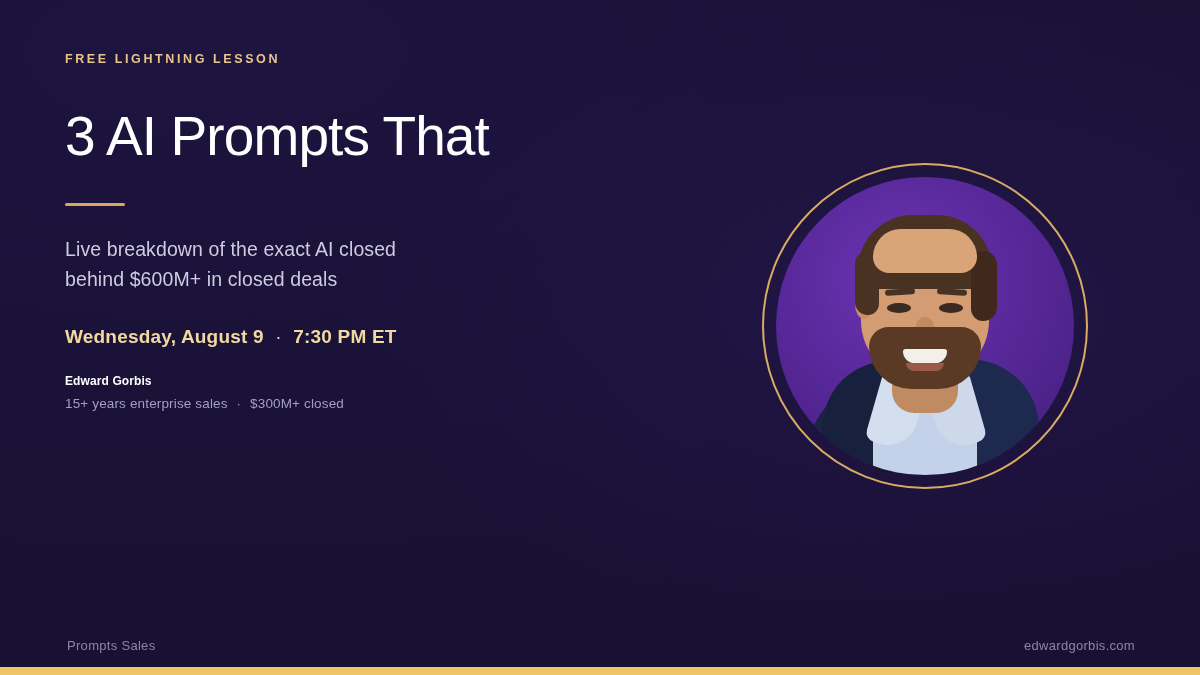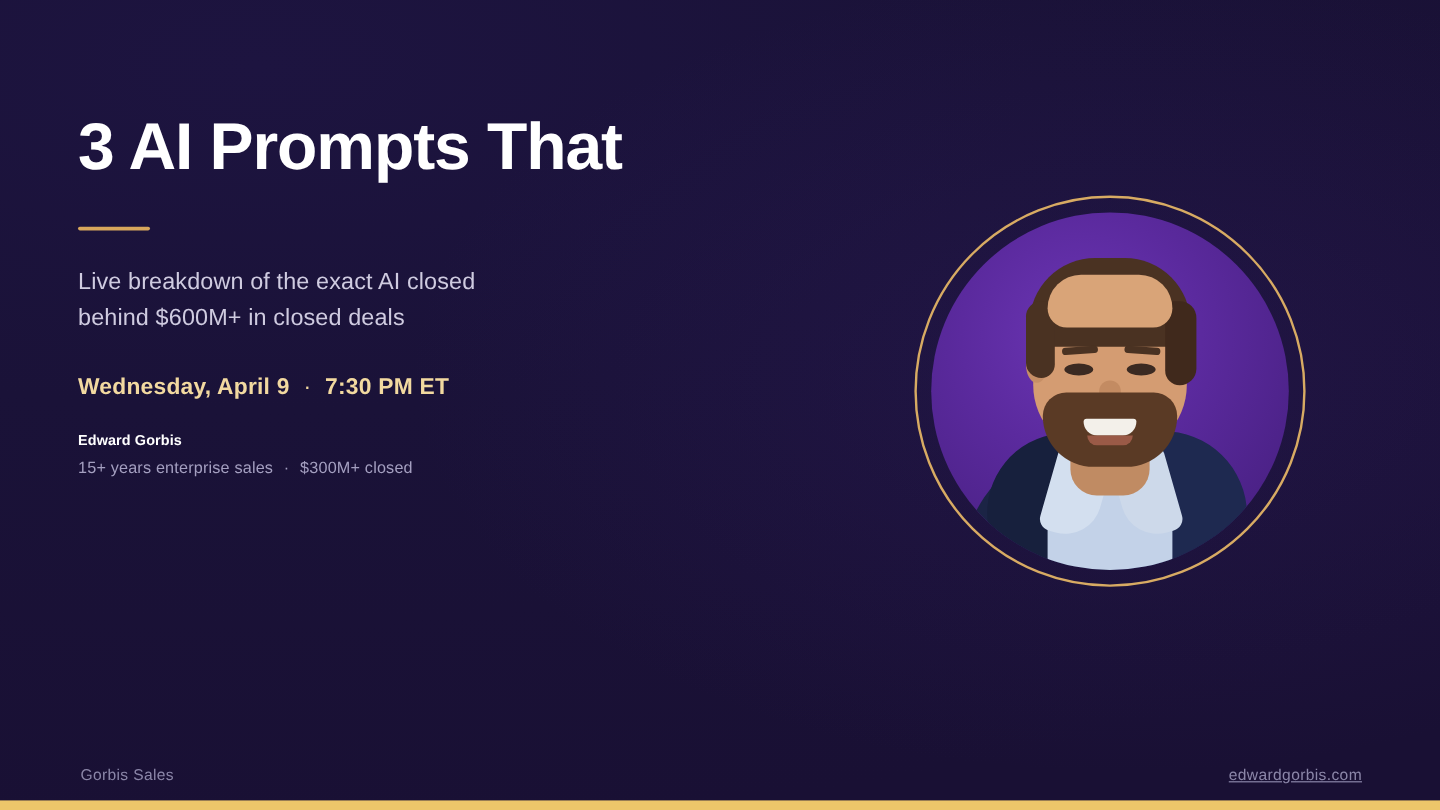--- a/index.html
+++ b/index.html
@@ -39,21 +39,21 @@
     font-weight:bold;
     letter-spacing:2.6px;
     text-transform:uppercase;
     white-space:nowrap;
   }
 
   .headline {
     margin-top:40px;
     color:#ffffff;
     font-size:55px;
-    font-weight:bold;
+    font-weight:normal;
     line-height:1.1;
     letter-spacing:-0.9px;
   }
   .headline .l2 { display:block; }
 
   .rule {
     margin-top:36px;
     width:60px;
     height:3px;
     background:#d8a75c;
@@ -254,51 +254,51 @@
     color:#8b86a8;
     font-size:13px;
     letter-spacing:0.3px;
   }
   .footer-right {
     position:absolute;
     right:65px; top:638px;
     color:#8b86a8;
     font-size:13px;
     letter-spacing:0.3px;
-    text-decoration:underline;
   }
 
   .bottom-bar {
     position:absolute;
     left:0; bottom:0;
     width:1200px; height:8px;
     background:#edc66a;
   }
 </style>
 </head>
 <body>
 
 <div class="slide">
   <div class="vignette"></div>
 
   <div class="content">
+    <div class="eyebrow">FREE LIGHTNING LESSON</div>
 
     <h1 class="headline">
       <span class="l1">3 AI Prompts That</span>
     </h1>
 
     <div class="rule"></div>
 
     <div class="subhead">
       <span class="s1">Live breakdown of the exact AI closed</span>
       <span class="s2">behind $600M+ in closed deals</span>
     </div>
 
     <div class="datetime">
-      <span>Wednesday, April 9</span>
+      <span>Wednesday, August 9</span>
       <span class="sep">·</span>
       <span>7:30 PM ET</span>
     </div>
 
     <div class="speaker-name">Edward Gorbis</div>
 
     <div class="speaker-cred">
       <span>15+ years enterprise sales</span>
       <span class="sep">·</span>
       <span>$300M+ closed</span>
@@ -327,17 +327,17 @@
       <div class="ph brow-r"></div>
       <div class="ph eye-l"></div>
       <div class="ph eye-r"></div>
       <div class="ph nose"></div>
       <div class="ph beard"></div>
       <div class="ph mouth"></div>
       <div class="ph lip"></div>
     </div>
   </div>
 
-  <div class="footer-left">Gorbis Sales</div>
+  <div class="footer-left">Prompts Sales</div>
   <div class="footer-right">edwardgorbis.com</div>
 
   <div class="bottom-bar"></div>
 </div>
 
 </body></html>

